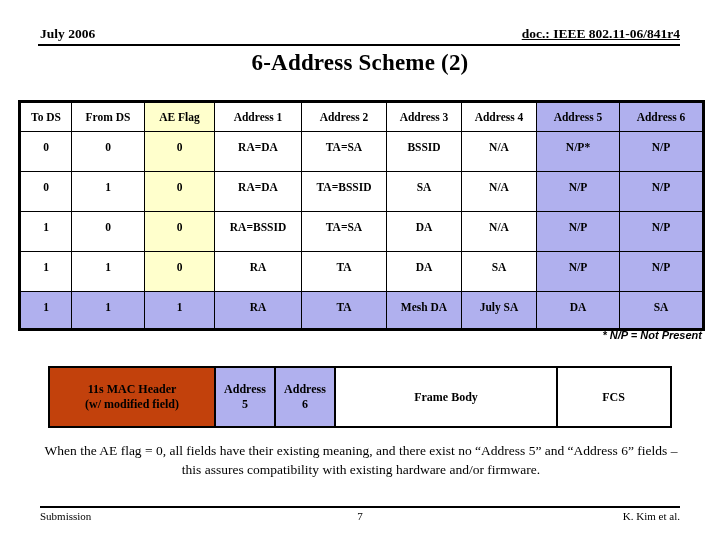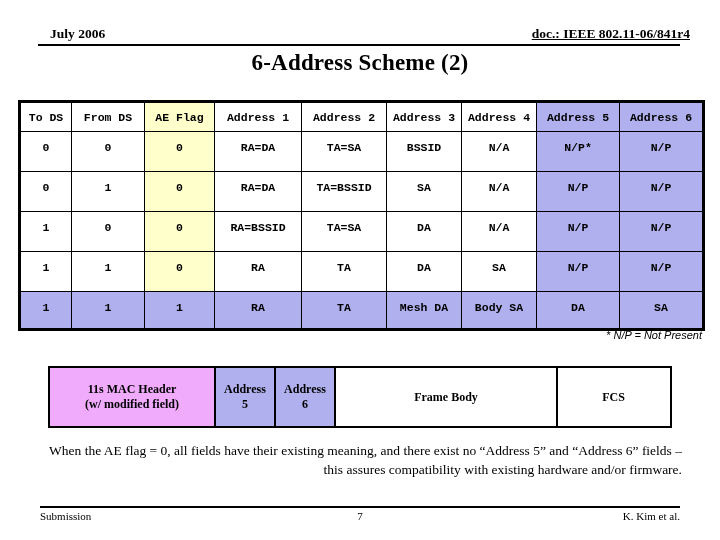--- a/index.html
+++ b/index.html
@@ -16,21 +16,20 @@
     position: relative;
   }
 
   
   .slide-header {
     position: absolute;
     left: 40px;
     top: 26px;
     width: 640px;
     height: 22px;
-    margin-left: 10px;
   }
   .hdr-date {
     position: absolute;
     left: 0;
     top: 0;
     font-size: 13.5px;
     font-weight: bold;
     white-space: nowrap;
   }
   .hdr-doc {
@@ -72,21 +71,21 @@
     border-collapse: collapse;
     table-layout: fixed;
     border: 3px solid #000000;
   }
   .addr-table th,
   .addr-table td {
     border: 1.5px solid #000000;
     text-align: center;
     font-size: 11.5px;
     font-weight: bold;
-    font-family: Liberation Mono, monospace;
+    font-family: Liberation Serif, serif;
     padding: 0;
     background: #ffffff;
   }
   .addr-table th {
     height: 28px;
     vertical-align: middle;
   }
   .addr-table td {
     height: 40px;
     vertical-align: top;
@@ -110,21 +109,21 @@
   col.c7 { width: 83px; }
   col.c8 { width: 84px; }
 
   
   .np-note {
     position: absolute;
     right: 18px;
     top: 329px;
     font-family: "Liberation Sans", "DejaVu Sans", sans-serif;
     font-size: 11px;
-    font-weight: normal;
+    font-weight: bold;
     font-style: italic;
   }
 
   
   .frame-diagram {
     position: absolute;
     left: 48px;
     top: 366px;
     width: 624px;
     height: 62px;
@@ -138,36 +137,36 @@
     align-items: center;
     justify-content: center;
     text-align: center;
     font-size: 12px;
     font-weight: bold;
     line-height: 1.25;
     box-sizing: border-box;
     background: #ffffff;
   }
   .frame-cell:last-child { border-right: none; }
-  .fc-mac   { width: 166px; background: #f0abfc; }
+  .fc-mac   { width: 166px; background: #c2410c; }
   .fc-a5    { width: 60px;  background: #b0b0ee; }
   .fc-a6    { width: 60px;  background: #b0b0ee; }
   .fc-body  { width: 222px; }
   .fc-fcs   { width: 111px; }
   .frame-cell .line2 { display: block; }
 
   
   .body-text {
     position: absolute;
     left: 40px;
     top: 441px;
     width: 642px;
     font-size: 13.5px;
     line-height: 1.42;
-    text-align: right;
+    text-align: center;
   }
 
   
   .footer-rule {
     position: absolute;
     left: 40px;
     top: 506px;
     width: 640px;
     height: 0;
     border-top: 2px solid #000000;
@@ -265,21 +264,21 @@
       <td class="cell-peri">N/P</td>
       <td class="cell-peri">N/P</td>
     </tr>
     <tr class="last-row">
       <td class="cell-peri">1</td>
       <td class="cell-peri">1</td>
       <td class="cell-peri">1</td>
       <td class="cell-peri">RA</td>
       <td class="cell-peri">TA</td>
       <td class="cell-peri">Mesh DA</td>
-      <td class="cell-peri">Body SA</td>
+      <td class="cell-peri">July SA</td>
       <td class="cell-peri">DA</td>
       <td class="cell-peri">SA</td>
     </tr>
   </tbody>
 </table>
 
 <div class="np-note">* N/P = Not Present</div>
 
 <div class="frame-diagram">
   <div class="frame-cell fc-mac">

